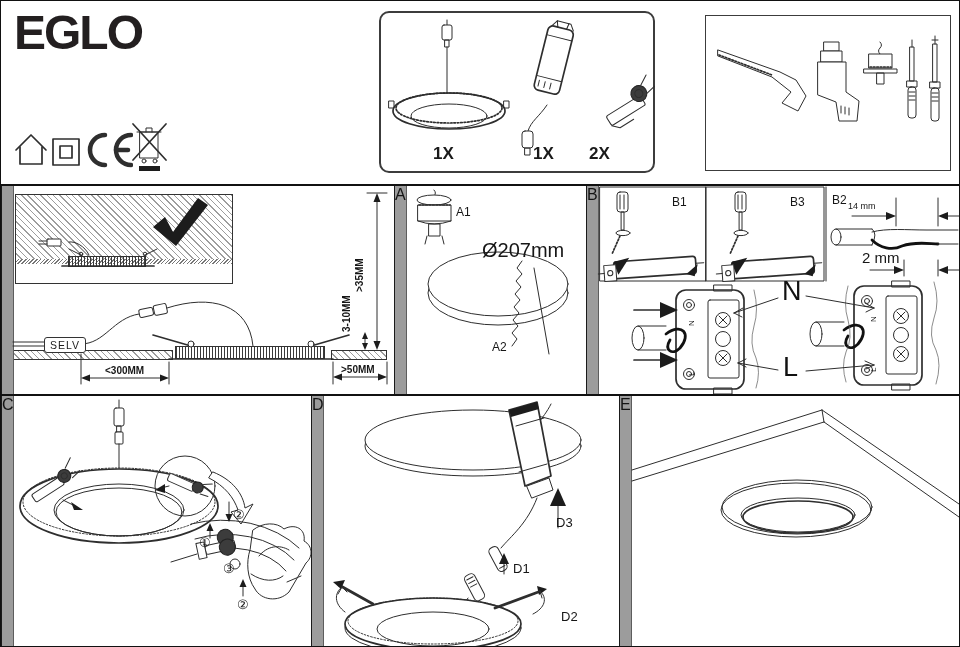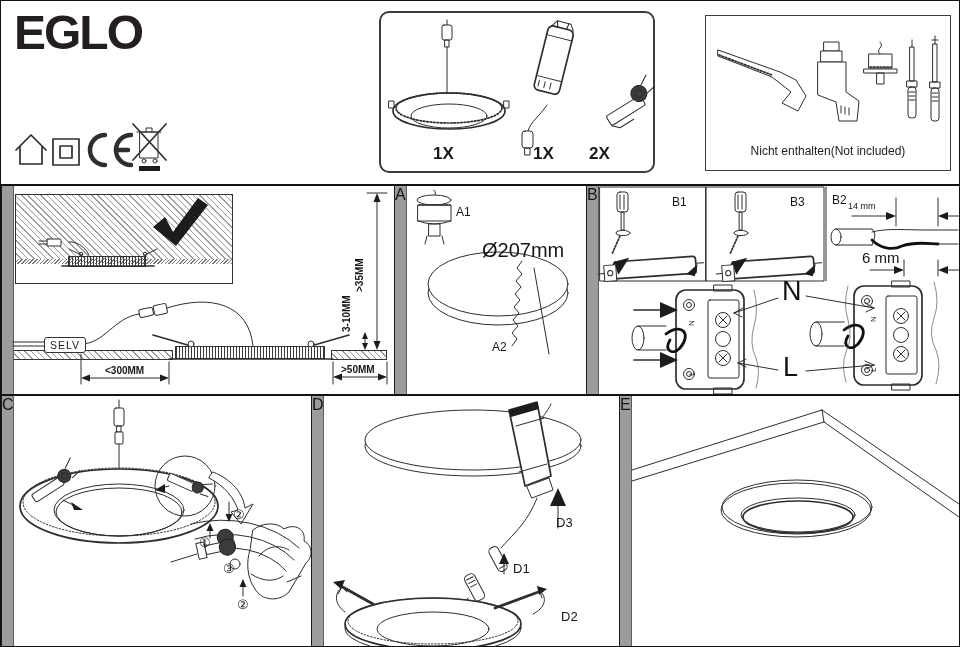--- a/index.html
+++ b/index.html
@@ -130,21 +130,20 @@
         <rect x="204" y="31" width="4" height="34"></rect>
         <rect x="201" y="65" width="10" height="6"></rect>
       <rect x="202" y="71" width="8" height="31" rx="3"></rect>
         <path d="M203,76 H209 M203,80 H209 M203,84 H209"></path>
       <path d="M229,20 V28 M226,24 H232"></path>
         <rect x="227" y="28" width="4" height="38"></rect>
         <rect x="224" y="66" width="10" height="6"></rect>
       <rect x="225" y="72" width="8" height="33" rx="3"></rect>
         <path d="M226,77 H232 M226,81 H232 M226,85 H232"></path>
     </svg>
-    <div class="note">Nicht enthalten(Not included)</div>
   </div>
 
   <div class="sec" style="left:0;top:185px;width:393px;height:208px">
     <div class="gbar" style="left:0"></div>
     <div class="insetbox">
       <div class="hatch" style="left:0;top:0;width:216px;height:64px"></div>
       <div class="hatch2" style="left:0;top:64px;width:216px;height:5px"></div>
       <div class="stripes" style="left:52px;top:61px;width:78px;height:11px"></div>
     </div>
     <div class="hatch" style="left:12px;top:164px;width:160px;height:10px;border:1px solid #333"></div>
@@ -295,21 +294,21 @@
 
       <path d="M192,112 L148,127 M148,127 L157,122 M148,127 L156,131"></path>
       <path d="M220,110 L288,122 M288,122 L279,117 M288,122 L280,126"></path>
       <path d="M192,184 L152,177 M152,177 L160,173 M152,177 L160,181"></path>
       <path d="M220,185 L288,179 M288,179 L279,175 M288,179 L280,183"></path>
     </svg>
     <span class="lbl" style="left:86px;top:10px">B1</span>
     <span class="lbl" style="left:204px;top:10px">B3</span>
     <span class="lbl" style="left:246px;top:8px">B2</span>
     <span class="lbl sm" style="left:262px;top:16px">14 mm</span>
-    <span class="lbl" style="left:276px;top:64px;font-size:15px">6 mm</span>
+    <span class="lbl" style="left:276px;top:64px;font-size:15px">2 mm</span>
     <span class="lbl big" style="left:196px;top:92px">N</span>
     <span class="lbl big" style="left:197px;top:168px">L</span>
     <span class="lbl tiny rot" style="left:110px;top:132px">N</span>
     <span class="lbl tiny rot" style="left:110px;top:182px">L</span>
     <span class="lbl tiny rot" style="left:292px;top:128px">N</span>
     <span class="lbl tiny rot" style="left:292px;top:178px">L</span>
   </div>
 
   <div class="sec" style="left:0;top:395px;width:310px;height:252px">
     <div class="gbar" style="left:0"></div>

